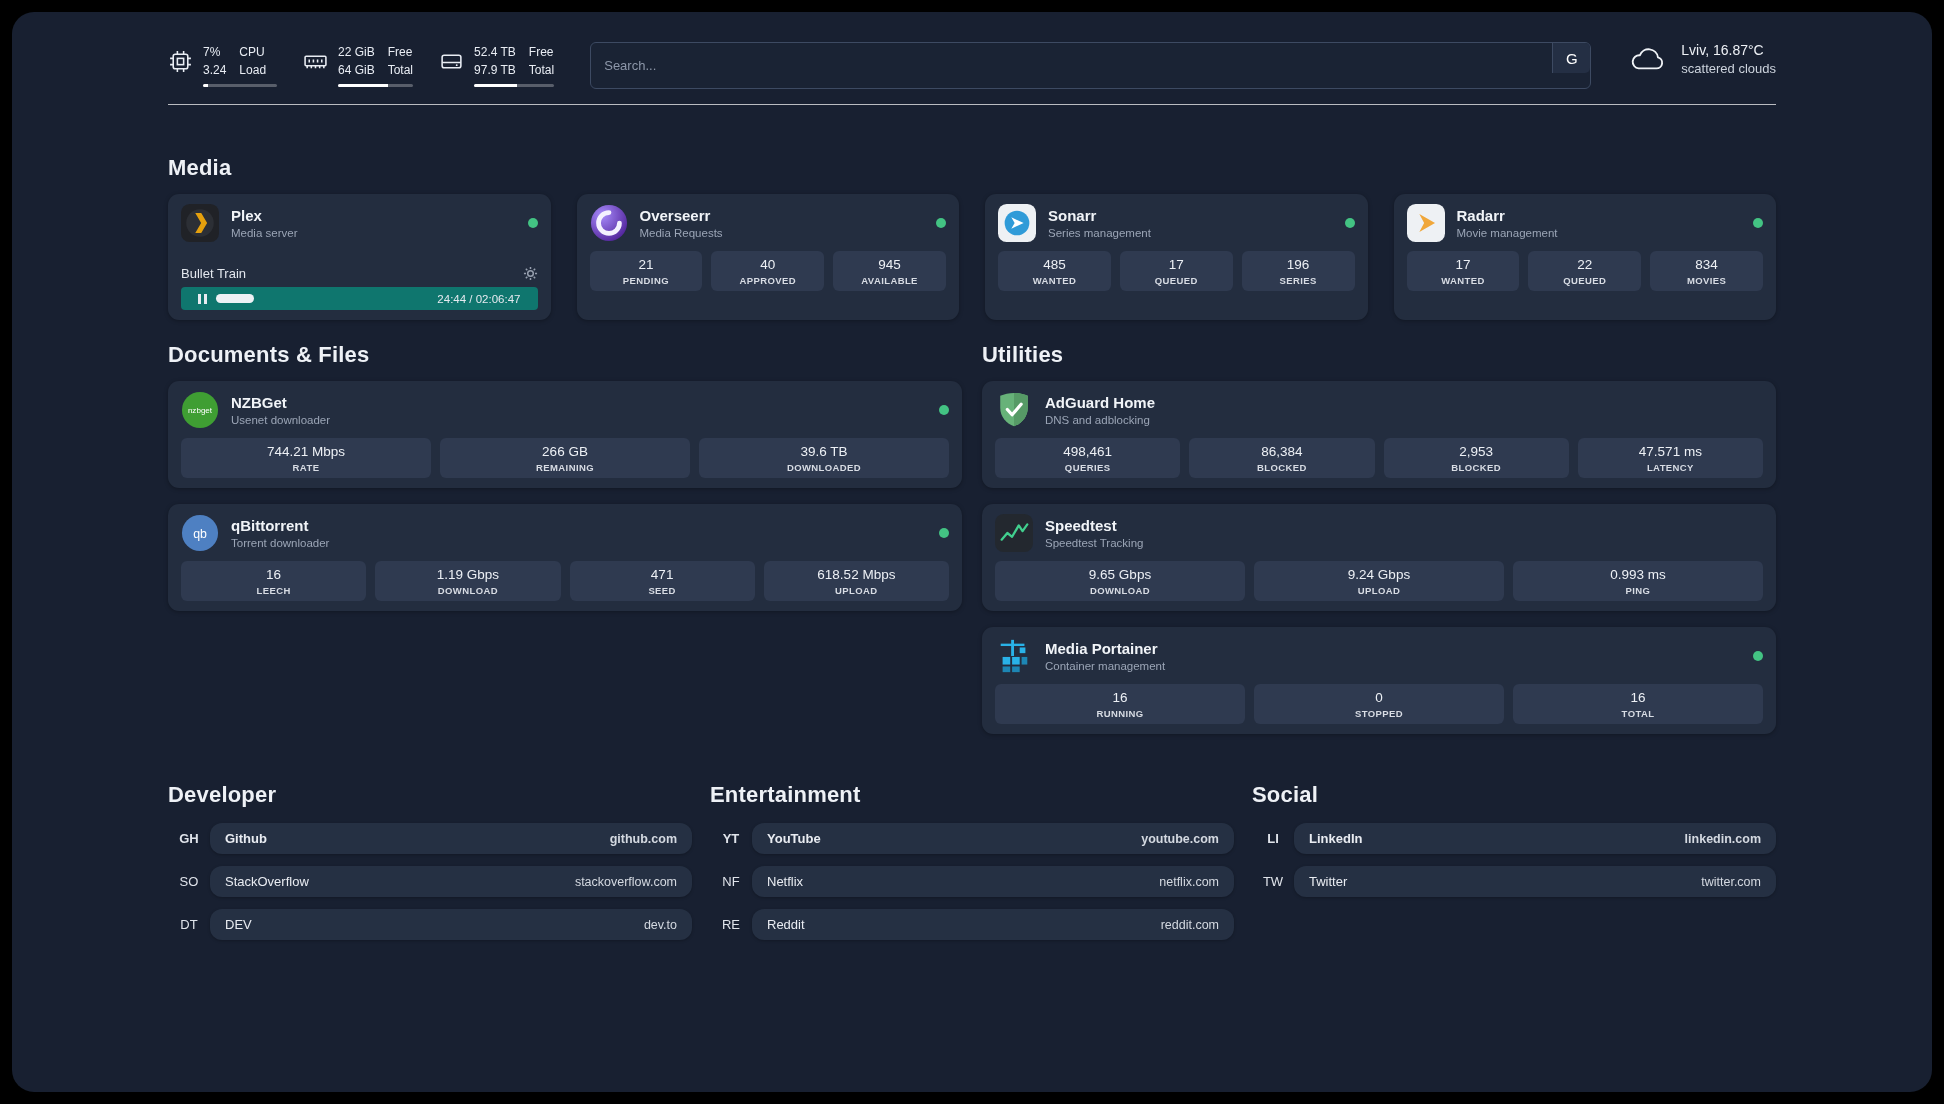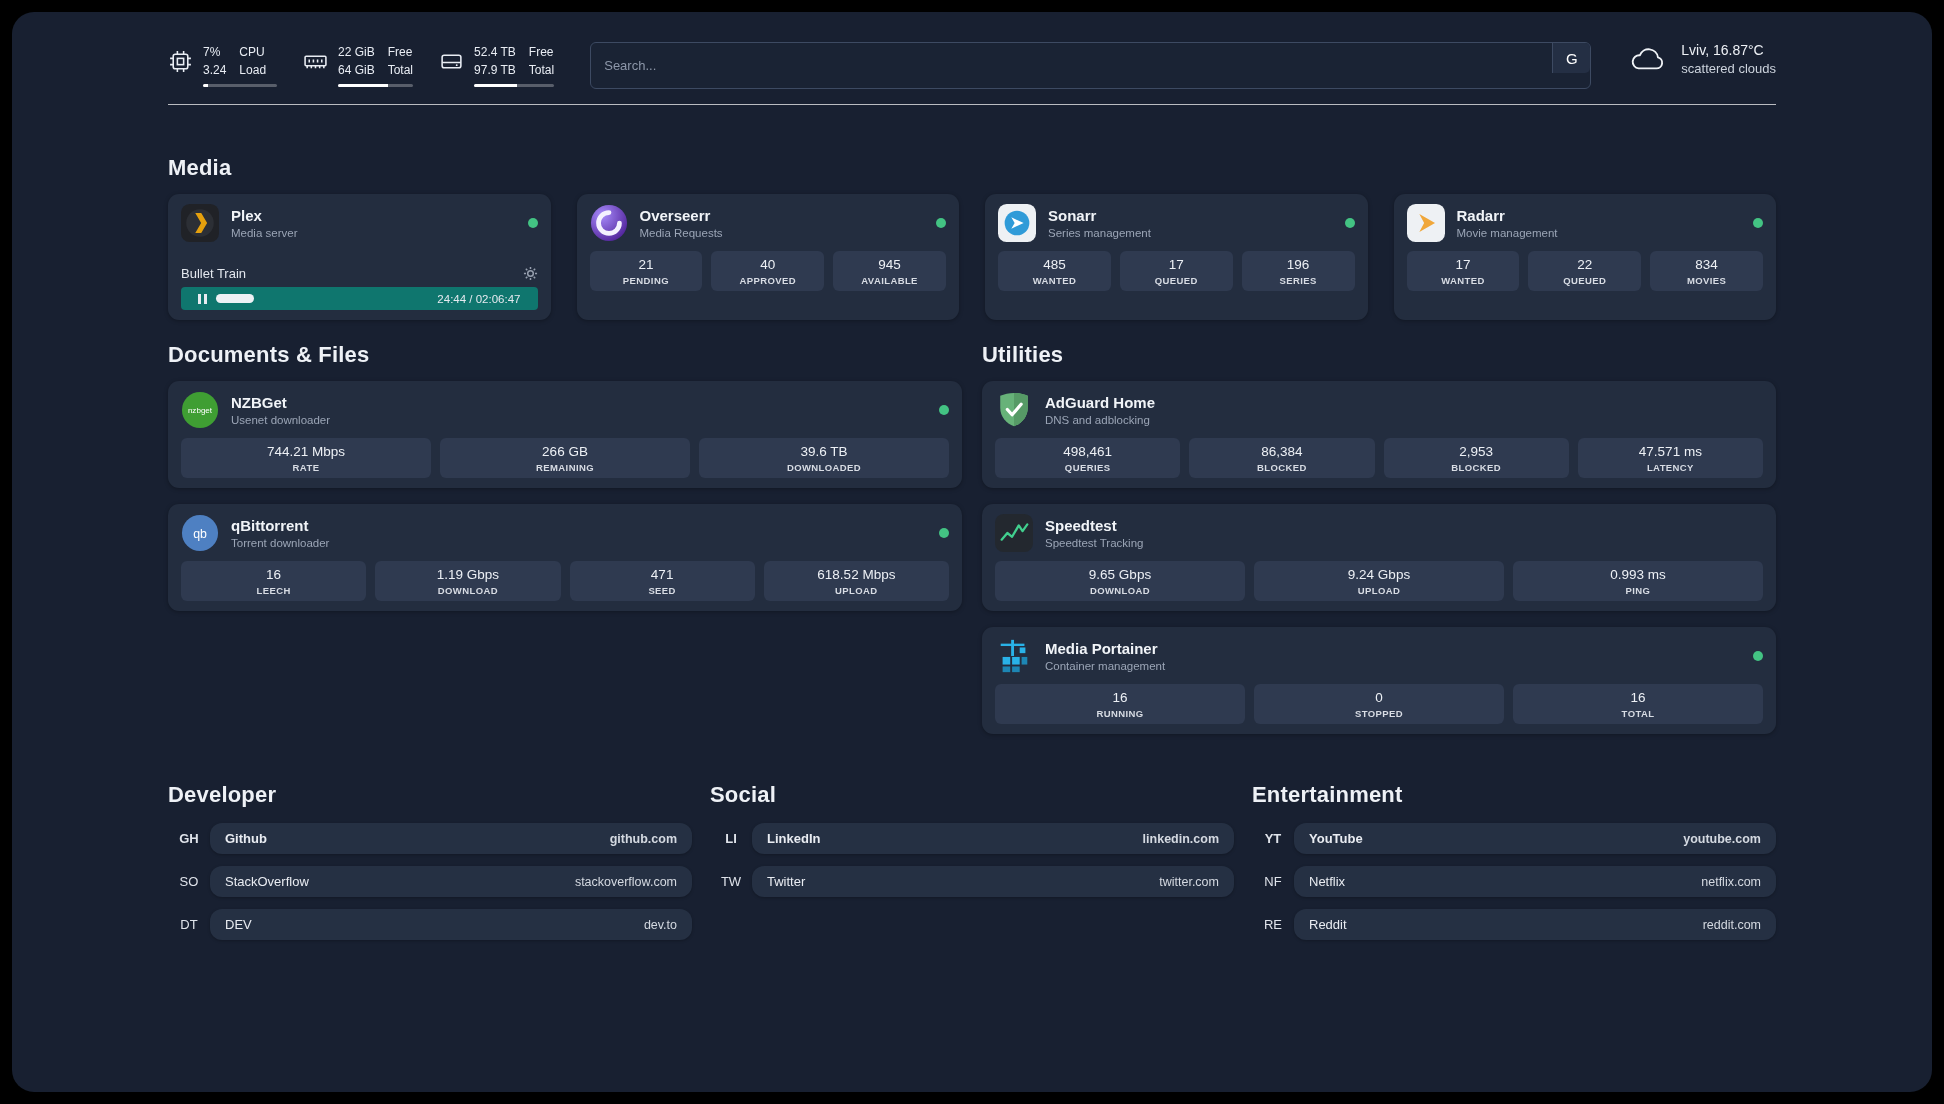--- a/index.html
+++ b/index.html
@@ -557,57 +557,57 @@
         <div class="link-row">
           <span class="link-abbr">DT</span>
           <span class="link-pill">
             <span class="link-name">DEV</span>
             <span class="link-url">dev.to</span>
           </span>
         </div>
       </section>
 
       <section class="link-col">
+        <h2 class="sec-title">Entertainment</h2>
+        <div class="link-row">
+          <span class="link-abbr">YT</span>
+          <span class="link-pill">
+            <span class="link-name">YouTube</span>
+            <span class="link-url">youtube.com</span>
+          </span>
+        </div>
+        <div class="link-row">
+          <span class="link-abbr">NF</span>
+          <span class="link-pill">
+            <span class="link-name">Netflix</span>
+            <span class="link-url">netflix.com</span>
+          </span>
+        </div>
+        <div class="link-row">
+          <span class="link-abbr">RE</span>
+          <span class="link-pill">
+            <span class="link-name">Reddit</span>
+            <span class="link-url">reddit.com</span>
+          </span>
+        </div>
+      </section>
+
+      <section class="link-col">
         <h2 class="sec-title">Social</h2>
         <div class="link-row">
           <span class="link-abbr">LI</span>
           <span class="link-pill">
             <span class="link-name">LinkedIn</span>
             <span class="link-url">linkedin.com</span>
           </span>
         </div>
         <div class="link-row">
           <span class="link-abbr">TW</span>
           <span class="link-pill">
             <span class="link-name">Twitter</span>
             <span class="link-url">twitter.com</span>
           </span>
         </div>
       </section>
-
-      <section class="link-col">
-        <h2 class="sec-title">Entertainment</h2>
-        <div class="link-row">
-          <span class="link-abbr">YT</span>
-          <span class="link-pill">
-            <span class="link-name">YouTube</span>
-            <span class="link-url">youtube.com</span>
-          </span>
-        </div>
-        <div class="link-row">
-          <span class="link-abbr">NF</span>
-          <span class="link-pill">
-            <span class="link-name">Netflix</span>
-            <span class="link-url">netflix.com</span>
-          </span>
-        </div>
-        <div class="link-row">
-          <span class="link-abbr">RE</span>
-          <span class="link-pill">
-            <span class="link-name">Reddit</span>
-            <span class="link-url">reddit.com</span>
-          </span>
-        </div>
-      </section>
     </div>
 
   </div>
 </div>
 
 </body></html>

